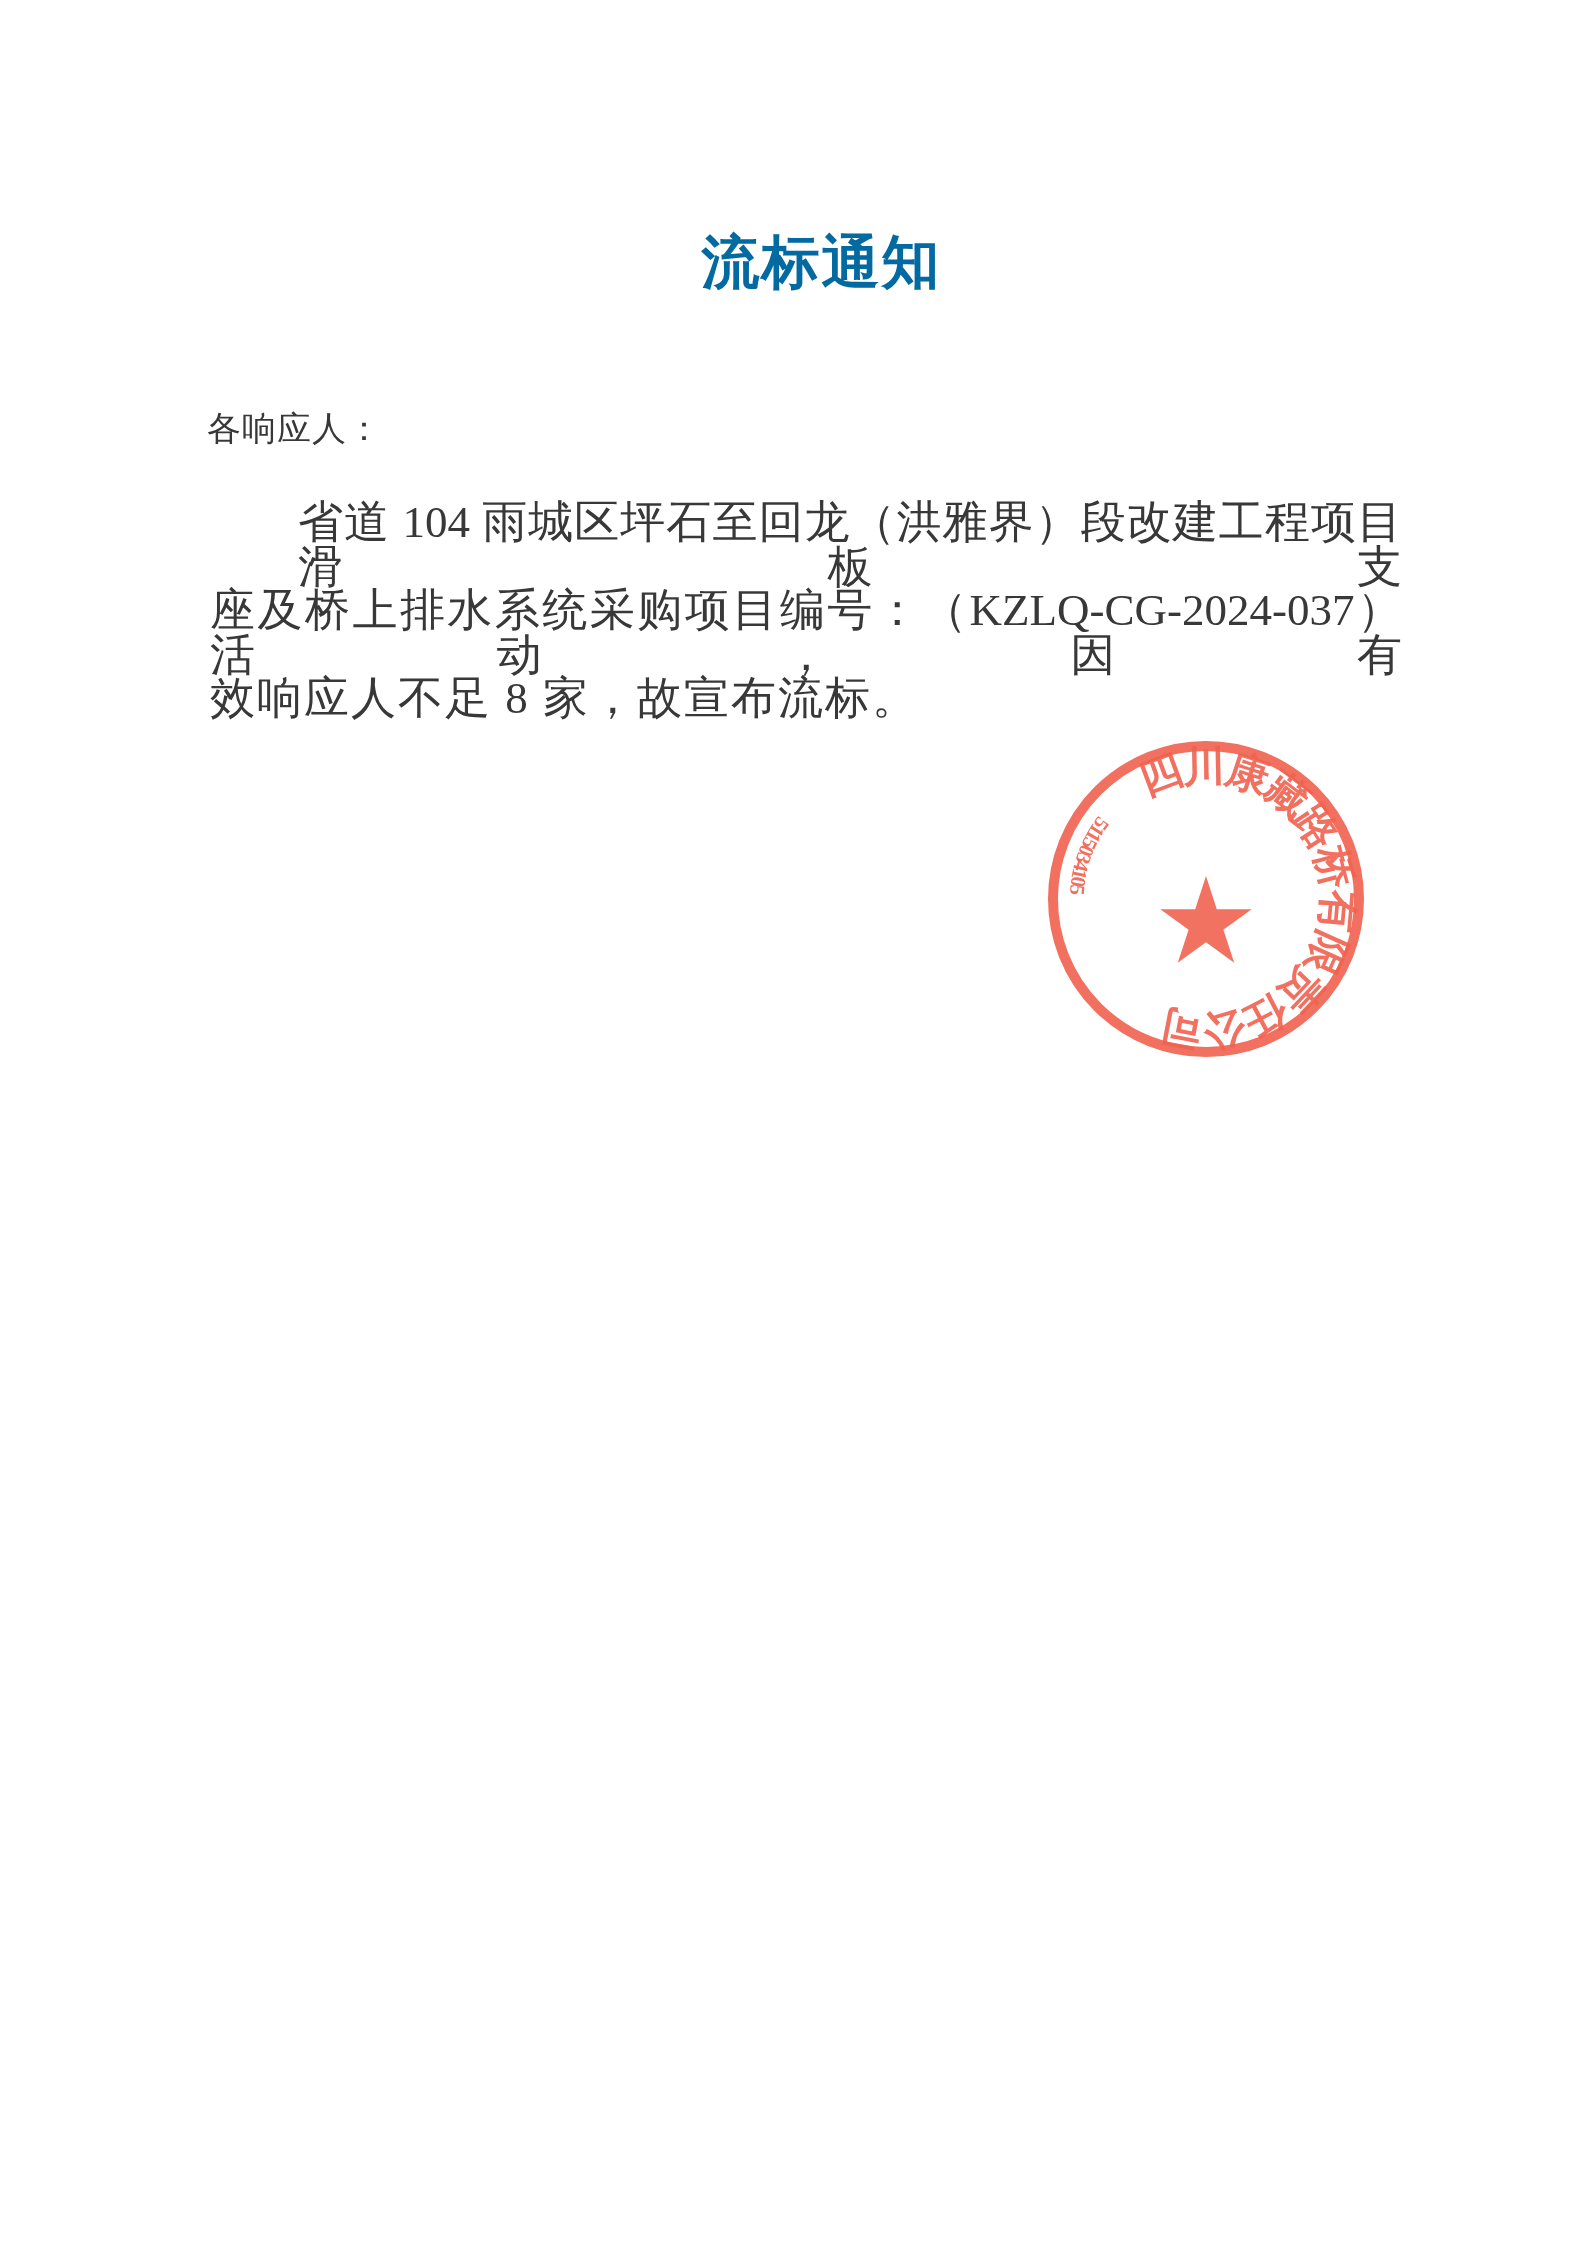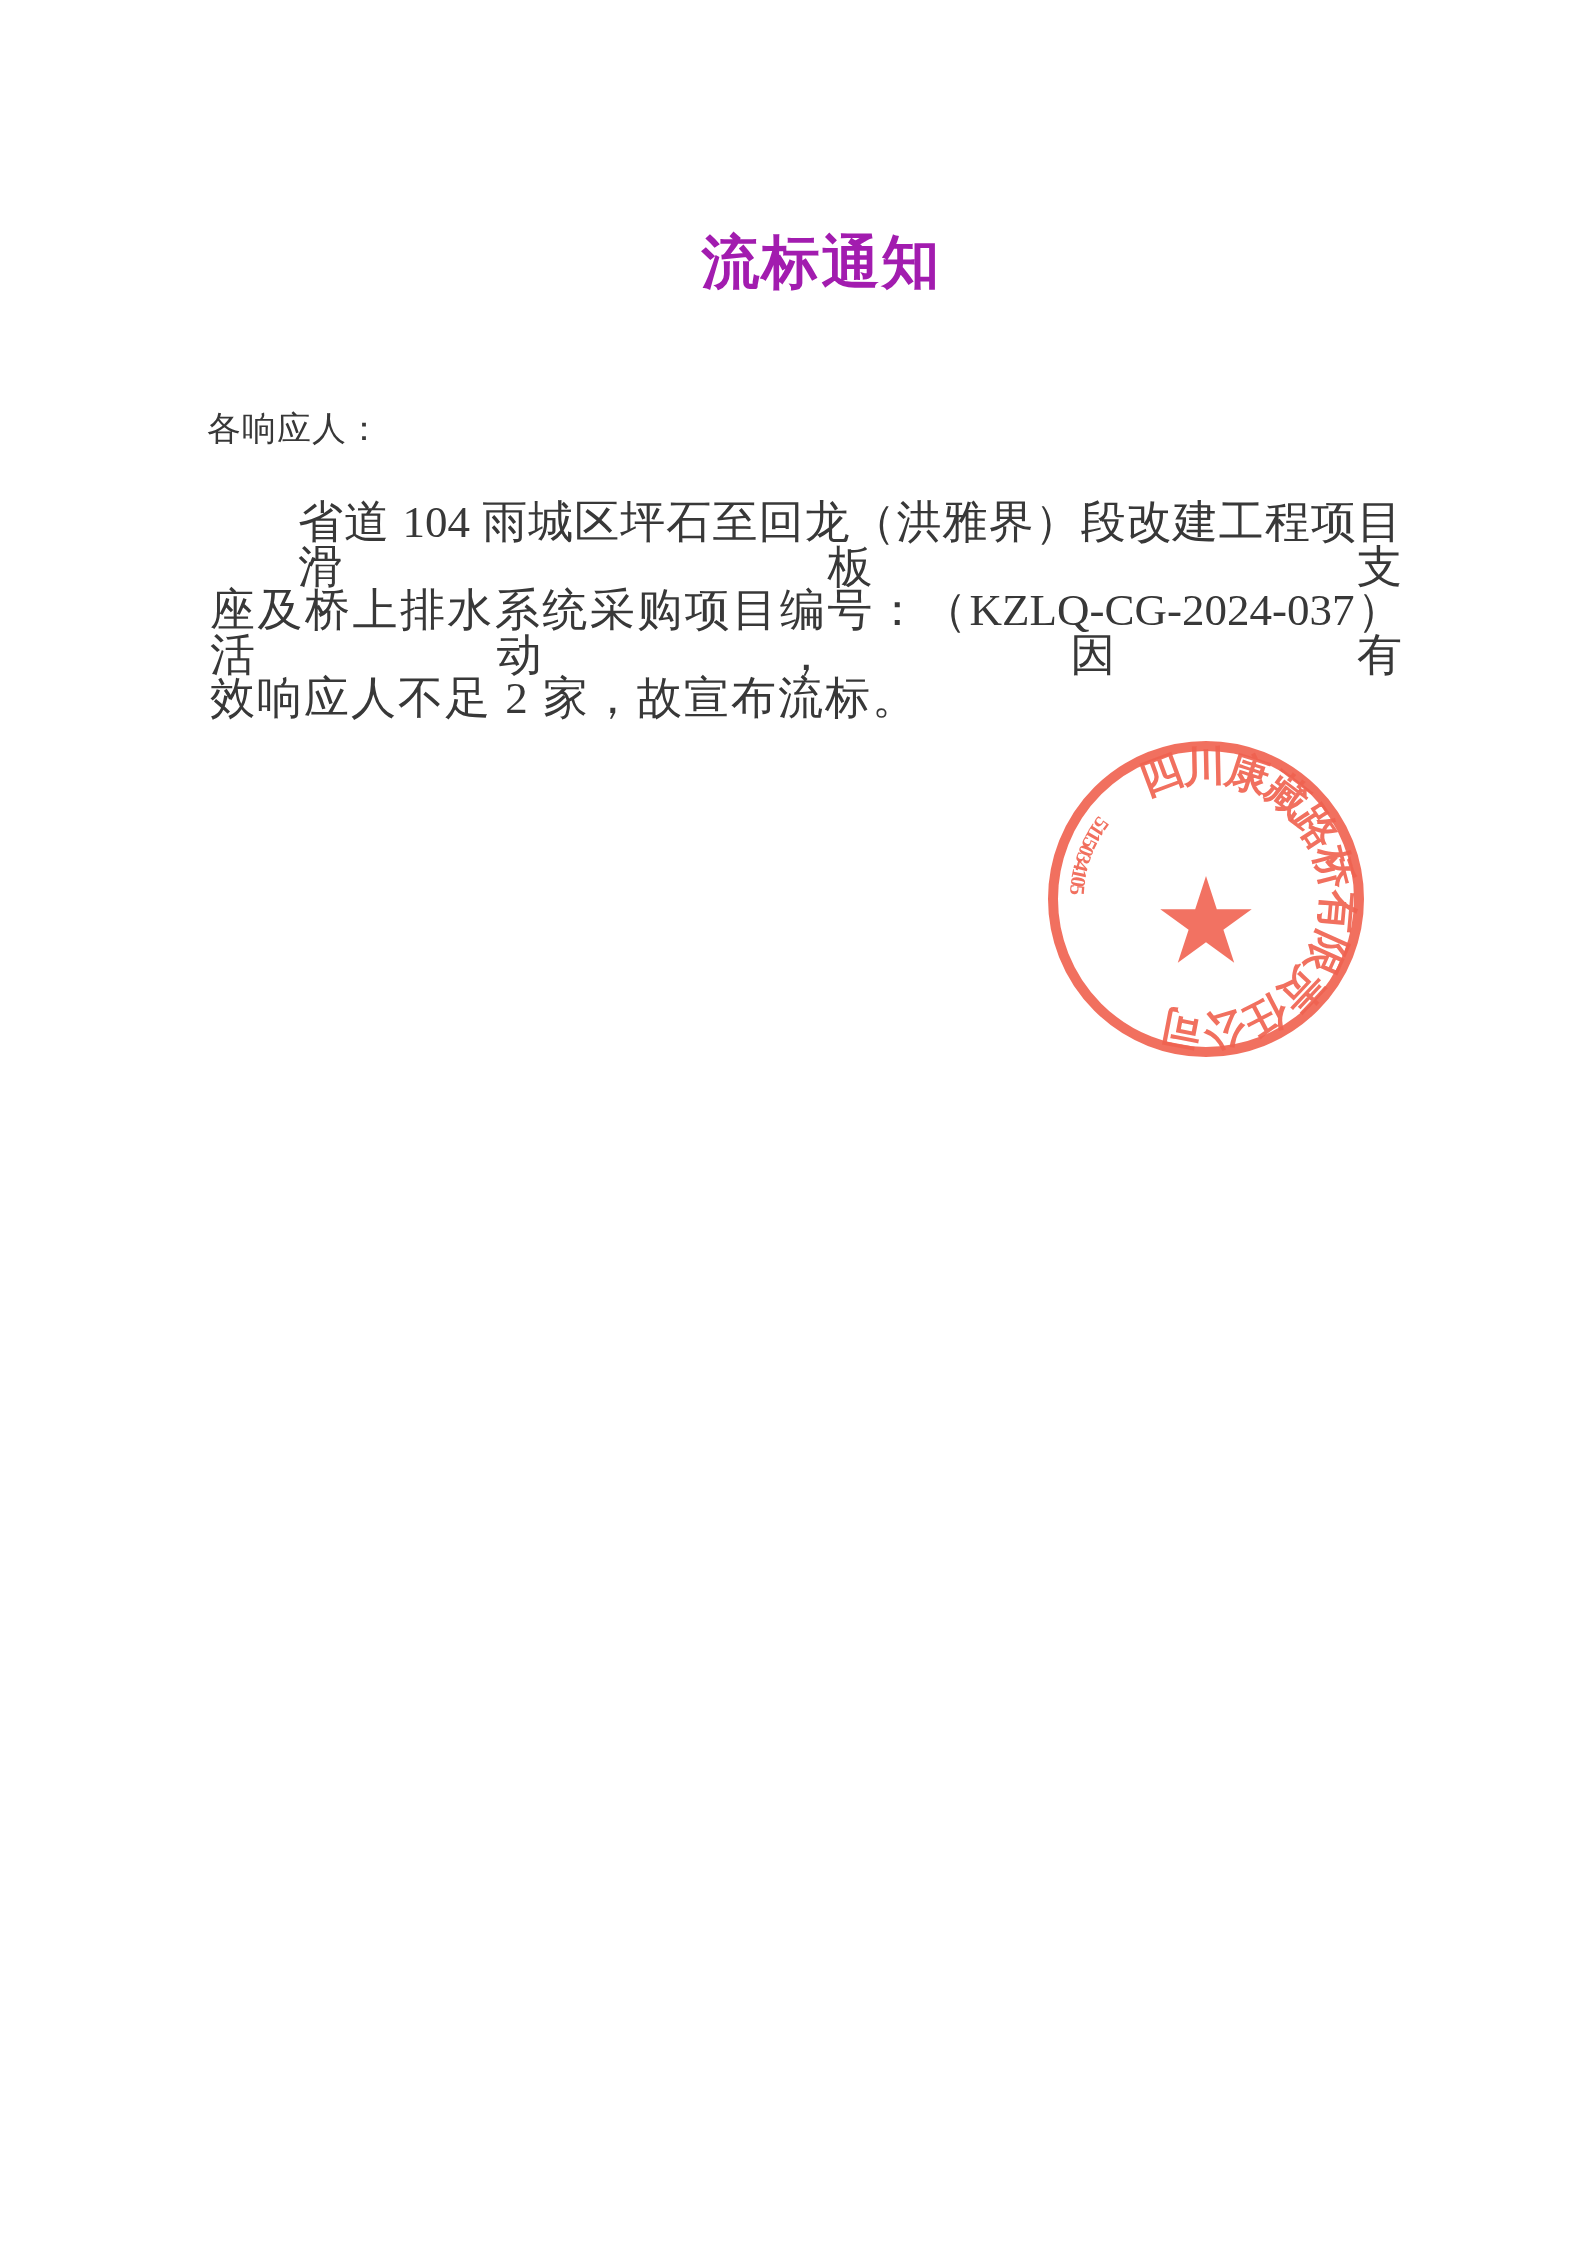--- a/index.html
+++ b/index.html
@@ -19,21 +19,21 @@
   .doc-title {
     position: absolute;
     top: 234px;
     left: 0;
     right: 0;
     padding-left: 56px;
     text-align: center;
     font-size: 58px;
     font-weight: bold;
     letter-spacing: 2px;
-    color: #a21caf;
+    color: #0369a1;
     line-height: 1;
   }
   .salutation {
     position: absolute;
     top: 412px;
     left: 207px;
     font-size: 34px;
     line-height: 1;
     letter-spacing: 1px;
   }
@@ -98,21 +98,21 @@
 
 <div class="page">
 
   <div class="doc-title">流标通知</div>
 
   <div class="salutation">各响应人：</div>
 
   <div>
     <div class="para-line justified line-1">省道 104 雨城区坪石至回龙（洪雅界）段改建工程项目滑板支</div>
     <div class="para-line justified line-2">座及桥上排水系统采购项目编号：（KZLQ-CG-2024-037）活动，因有</div>
-    <div class="para-line line-3">效响应人不足 2 家，故宣布流标。</div>
+    <div class="para-line line-3">效响应人不足 8 家，故宣布流标。</div>
   </div>
 
 
 
   <svg class="seal" viewBox="-166 -166 332 332">
     <defs>
       <path id="arc-name" d="M -59 -102.2 A 118 118 0 1 1 -62.5 100.1" fill="none"></path>
       <path id="arc-code" d="M -107.2 -83.7 A 136 136 0 0 0 -107.2 83.7" fill="none"></path>
     </defs>
 

